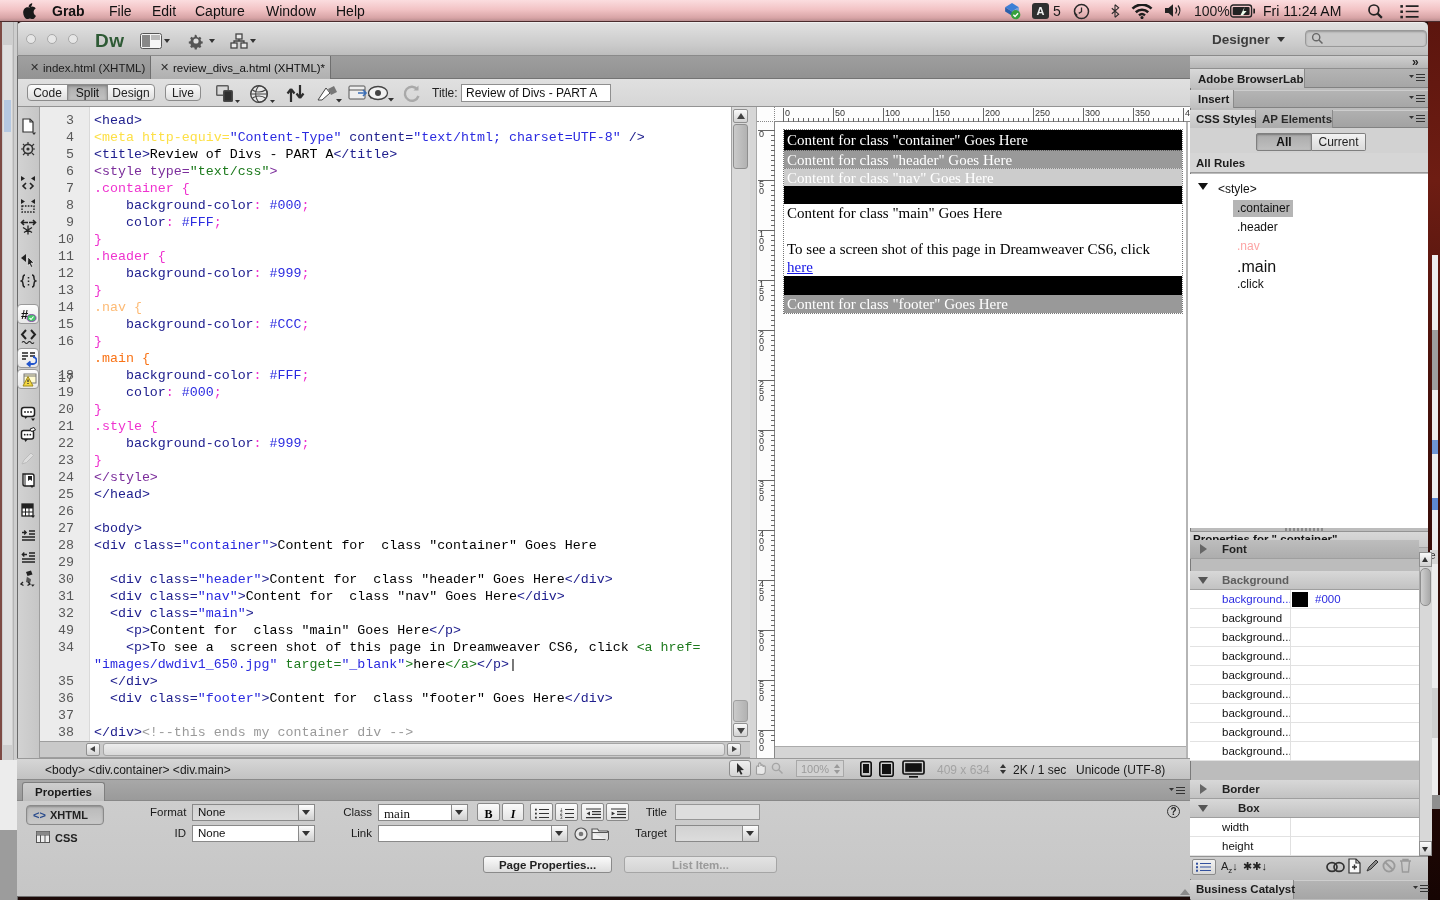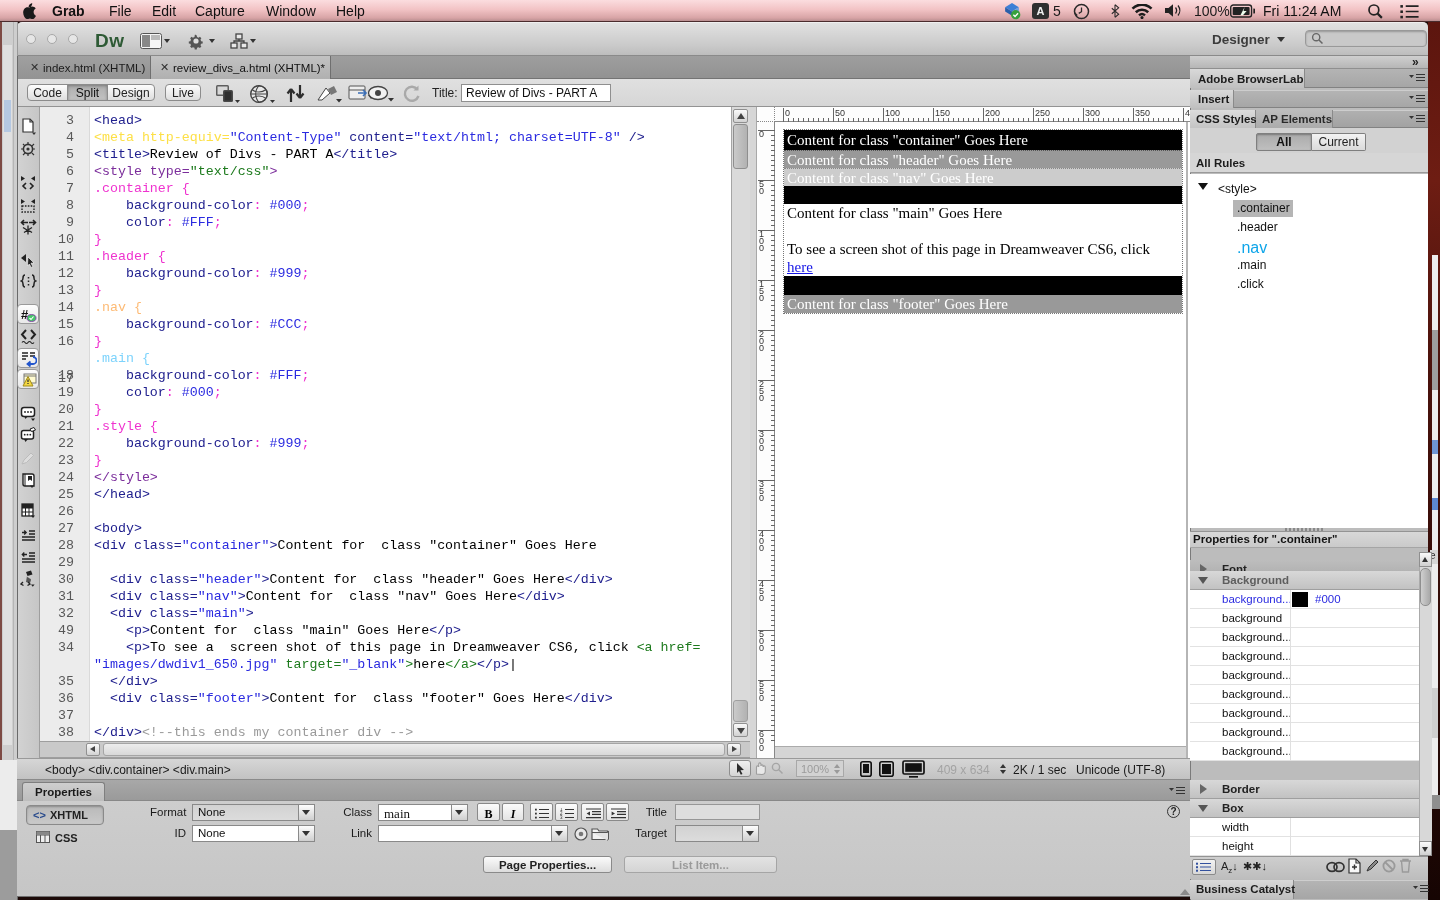--- a/index.html
+++ b/index.html
@@ -475,21 +475,21 @@
 <div class="cl" style="top:265px"><span style="color:#000000">    </span><span style="color:#20208e">background-color</span><span style="color:#ef32cf">:</span><span style="color:#2a2ae0"> #999</span><span style="color:#ef32cf">;</span></div>
 <div class="ln" style="top:282px">13</div>
 <div class="cl" style="top:282px"><span style="color:#ef32cf">}</span></div>
 <div class="ln" style="top:299px">14</div>
 <div class="cl" style="top:299px"><span style="color:#fdba74">.nav {</span></div>
 <div class="ln" style="top:316px">15</div>
 <div class="cl" style="top:316px"><span style="color:#000000">    </span><span style="color:#20208e">background-color</span><span style="color:#ef32cf">:</span><span style="color:#2a2ae0"> #CCC</span><span style="color:#ef32cf">;</span></div>
 <div class="ln" style="top:333px">16</div>
 <div class="cl" style="top:333px"><span style="color:#ef32cf">}</span></div>
 <div class="ln" style="top:370px">17</div>
-<div class="cl" style="top:350px"><span style="color:#7dd3fc">.main {</span></div>
+<div class="cl" style="top:350px"><span style="color:#f97316">.main {</span></div>
 <div class="ln" style="top:367px">18</div>
 <div class="cl" style="top:367px"><span style="color:#000000">    </span><span style="color:#20208e">background-color</span><span style="color:#ef32cf">:</span><span style="color:#2a2ae0"> #FFF</span><span style="color:#ef32cf">;</span></div>
 <div class="ln" style="top:384px">19</div>
 <div class="cl" style="top:384px"><span style="color:#000000">    </span><span style="color:#20208e">color</span><span style="color:#ef32cf">:</span><span style="color:#2a2ae0"> #000</span><span style="color:#ef32cf">;</span></div>
 <div class="ln" style="top:401px">20</div>
 <div class="cl" style="top:401px"><span style="color:#ef32cf">}</span></div>
 <div class="ln" style="top:418px">21</div>
 <div class="cl" style="top:418px"><span style="color:#ef32cf">.style {</span></div>
 <div class="ln" style="top:435px">22</div>
 <div class="cl" style="top:435px"><span style="color:#000000">    </span><span style="color:#20208e">background-color</span><span style="color:#ef32cf">:</span><span style="color:#2a2ae0"> #999</span><span style="color:#ef32cf">;</span></div>
@@ -705,27 +705,27 @@
 <div class="abs" style="left:1256px;top:133px;width:56px;height:18px;background:linear-gradient(#ababab,#bfbfbf);border:1px solid #7f7f7f;border-radius:2px 0 0 2px;font-size:12px;font-weight:bold;color:#111;text-align:center;line-height:17px;box-shadow:inset 0 1px 2px rgba(0,0,0,0.3)">All</div>
 <div class="abs" style="left:1312px;top:133px;width:54px;height:18px;background:linear-gradient(#f3f3f3,#dadada);border:1px solid #7f7f7f;border-left:none;border-radius:0 2px 2px 0;font-size:12px;color:#222;text-align:center;line-height:17px">Current</div>
 <div class="abs" style="left:1190px;top:153px;width:238px;height:20px;background:#d6d6d6;border-bottom:1px solid #9a9a9a"></div>
 <div class="abs" style="left:1196px;top:157px;font-size:11.5px;font-weight:bold;color:#1c1c1c">All Rules</div>
 <div class="abs" style="left:1190px;top:174px;width:238px;height:354px;background:#fff"></div>
 <div class="abs" style="left:1198px;top:183px;width:0;height:0;border-left:5px solid transparent;border-right:5px solid transparent;border-top:7px solid #111"></div>
 <div class="abs" style="left:1218px;top:182px;font-size:12px;color:#111">&lt;style&gt;</div>
 <div class="abs" style="left:1233px;top:200px;width:60px;height:17px;background:#b5b5b5"></div>
 <div class="abs" style="left:1237px;top:201px;font-size:12px;color:#111">.container</div>
 <div class="abs" style="left:1237px;top:220px;font-size:12px;color:#111">.header</div>
-<div class="abs" style="left:1237px;top:239px;font-size:16px;color:#0ea5e9">.nav</div>
-<div class="abs" style="left:1237px;top:258px;font-size:12px;color:#111">.main</div>
+<div class="abs" style="left:1237px;top:239px;font-size:12px;color:#fca5a5">.nav</div>
+<div class="abs" style="left:1237px;top:258px;font-size:16px;color:#111">.main</div>
 <div class="abs" style="left:1237px;top:277px;font-size:12px;color:#111">.click</div>
 <div class="abs" style="left:1285px;top:528px;width:40px;height:3px;background:repeating-linear-gradient(90deg,#888 0 2px,transparent 2px 4px)"></div>
 <div class="abs" style="left:1190px;top:531px;width:238px;height:17px;background:linear-gradient(#d8d8d8,#cacaca);border-top:1px solid #949494;border-bottom:1px solid #a5a5a5"></div>
 <div class="abs" style="left:1193px;top:533px;font-size:11.5px;font-weight:bold;color:#141414">Properties for ".container"</div>
-<div class="secrow" style="top:560px;background:linear-gradient(#bdbdbd,#adadad);padding-left:30px;">
+<div class="secrow" style="top:540px;background:linear-gradient(#bdbdbd,#adadad);padding-left:30px;">
     <div class="abs" style="left:10px;top:4px;width:0;height:0;border-top:5px solid transparent;border-bottom:5px solid transparent;border-left:7px solid #666"></div>
     <span style="position:absolute;left:32px;">Font</span>
   </div>
 <div class="secrow" style="top:571px;">
     <div class="abs" style="left:8px;top:6px;width:0;height:0;border-left:5px solid transparent;border-right:5px solid transparent;border-top:7px solid #555"></div>
     <span style="position:absolute;left:32px;color:#5e5e5e;">Background</span>
   </div>
 <div class="valrow" style="top:590px">
     <span style="position:absolute;left:32px;color:#2a2ae0">background...</span>
     <div class="abs" style="left:100px;top:0;width:1px;height:19px;background:#e0e0e0"></div>
@@ -767,21 +767,21 @@
 <div class="secrow" style="top:785px;">
     <div class="abs" style="left:10px;top:4px;width:0;height:0;border-top:5px solid transparent;border-bottom:5px solid transparent;border-left:7px solid #666"></div>
     <span style="position:absolute;left:32px;">Block</span>
   </div>
 <div class="secrow" style="top:780px;">
     <div class="abs" style="left:10px;top:4px;width:0;height:0;border-top:5px solid transparent;border-bottom:5px solid transparent;border-left:7px solid #666"></div>
     <span style="position:absolute;left:32px;">Border</span>
   </div>
 <div class="secrow" style="top:799px;">
     <div class="abs" style="left:8px;top:6px;width:0;height:0;border-left:5px solid transparent;border-right:5px solid transparent;border-top:7px solid #555"></div>
-    <span style="position:absolute;left:32px;text-align:right;">Box</span>
+    <span style="position:absolute;left:48px;text-align:right;">Box</span>
   </div>
 <div class="valrow" style="top:818px">
     <span style="position:absolute;left:32px;">width</span>
     <div class="abs" style="left:100px;top:0;width:1px;height:19px;background:#e0e0e0"></div>
   </div>
 <div class="valrow" style="top:837px">
     <span style="position:absolute;left:32px;">height</span>
     <div class="abs" style="left:100px;top:0;width:1px;height:19px;background:#e0e0e0"></div>
   </div>
 <div class="abs" style="left:1419px;top:552px;width:13px;height:304px;background:#d8d8d8;border-left:1px solid #aaa"></div>

